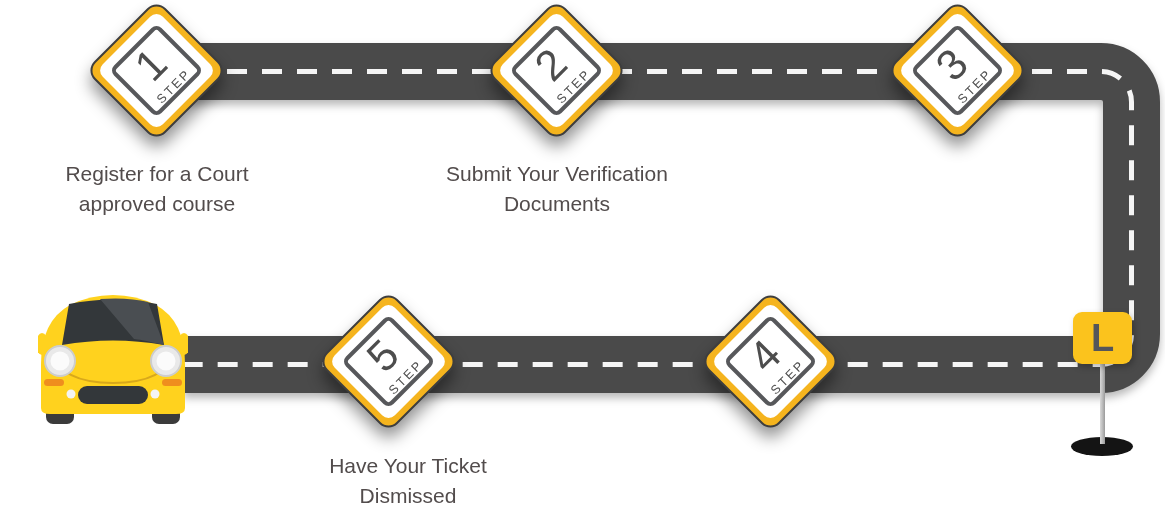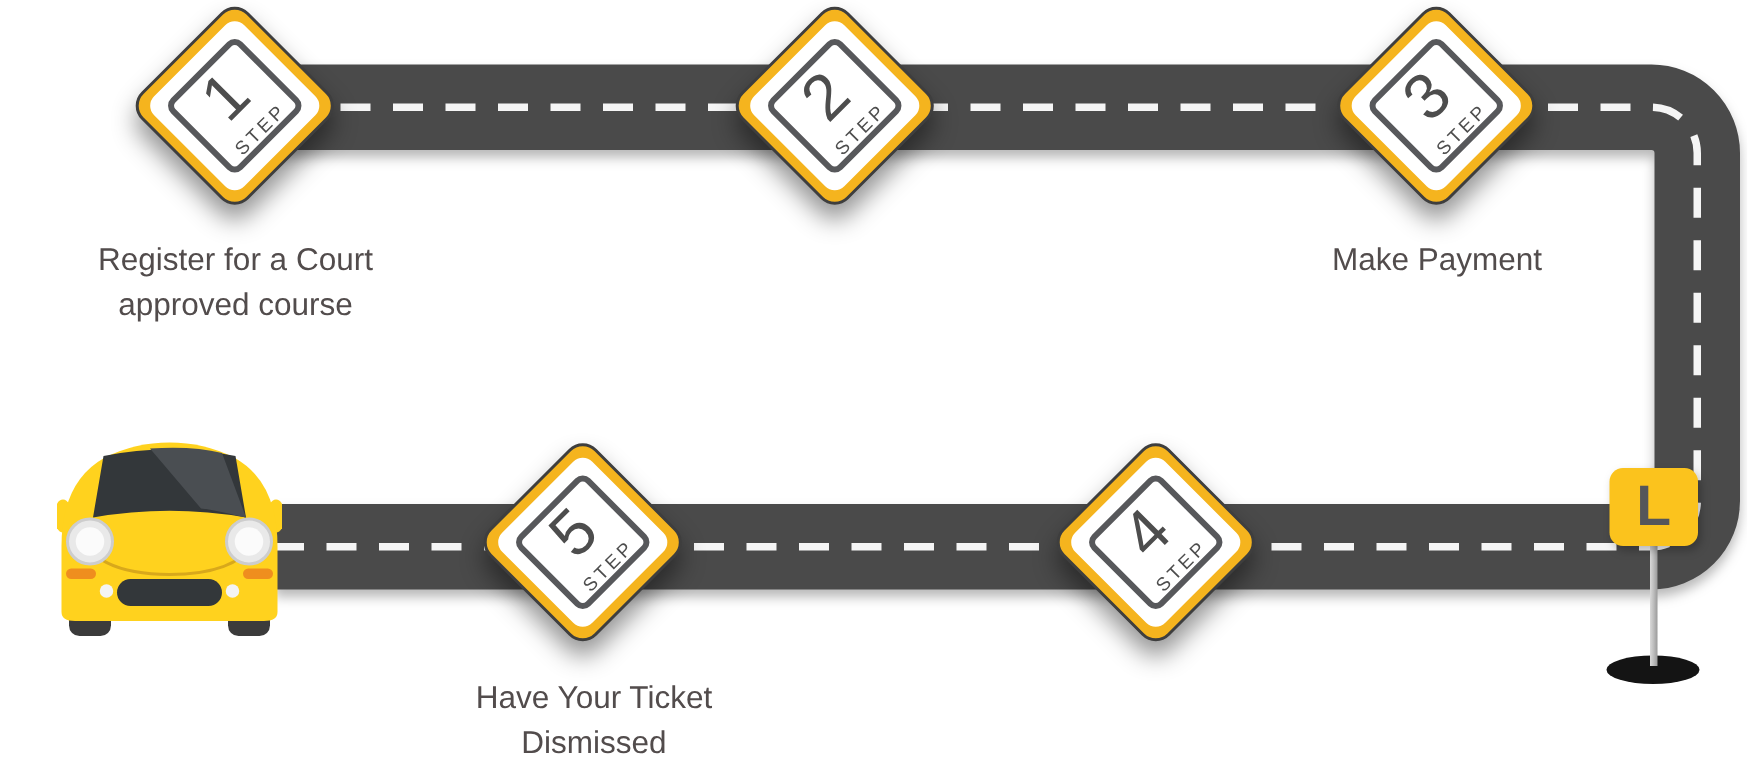--- a/index.html
+++ b/index.html
@@ -31,21 +31,21 @@
   .sign4{left:720px;top:311px;}
   .sign5{left:338px;top:311px;}
 
   
   .caption{position:absolute;width:330px;text-align:center;z-index:2;
            font-size:21px;line-height:30px;color:#524C4C;white-space:pre-line;}
   .cap1{left:-8px;top:159px;}
   .cap2{left:392px;top:159px;}
   .cap3{left:793px;top:159px;}
   .cap4{left:606px;top:451px;}
-  .cap5{left:231px;top:451px;}
+  .cap5{left:243px;top:451px;}
 
   
   .ground-shadow{position:absolute;left:1071px;top:437px;width:62px;height:19px;
            background:#141414;border-radius:50%;z-index:1;}
   .pole{position:absolute;left:1100px;top:358px;width:5px;height:86px;z-index:2;
            background:linear-gradient(90deg,#D9D9D9 0%,#BFBFBF 45%,#9A9A9A 100%);}
   .lsign{position:absolute;left:1073px;top:312px;width:59px;height:52px;z-index:4;
            background:#FBC31D;border-radius:9px;
            display:flex;align-items:center;justify-content:center;
            font-size:38px;font-weight:bold;color:#55565A;
@@ -118,21 +118,22 @@
         </div>
     </div>
     <div class="sign-content">
       <div class="num">5</div>
       <div class="steplab">STEP</div>
     </div>
   </div>
 
   <div class="caption cap1">Register for a Court
 approved course</div>
-  <div class="caption cap3">Make Payment</div>
+  <div class="caption cap2">Submit Your Verification
+Documents</div>
   <div class="caption cap5">Have Your Ticket
 Dismissed</div>
 
   <div class="ground-shadow"></div>
   <div class="pole"></div>
   <div class="lsign">
     <span>L</span>
   </div>
 
   <svg class="car" width="150" height="136" viewBox="0 0 150 136">

